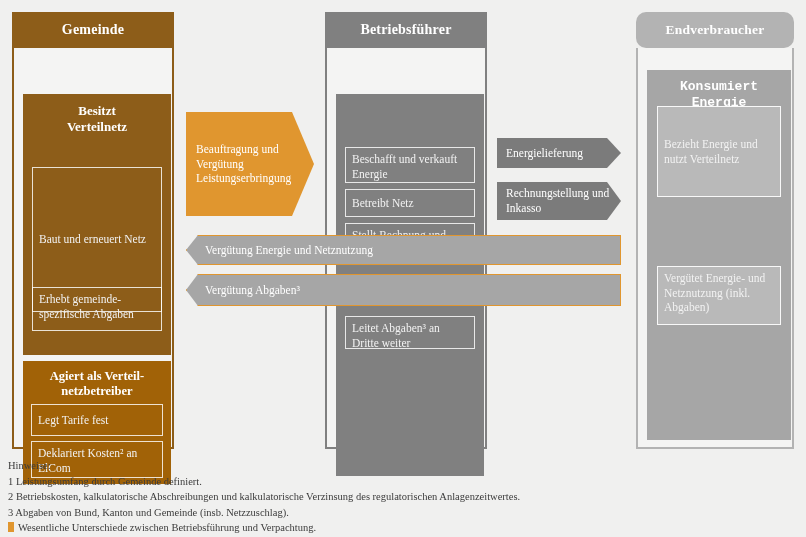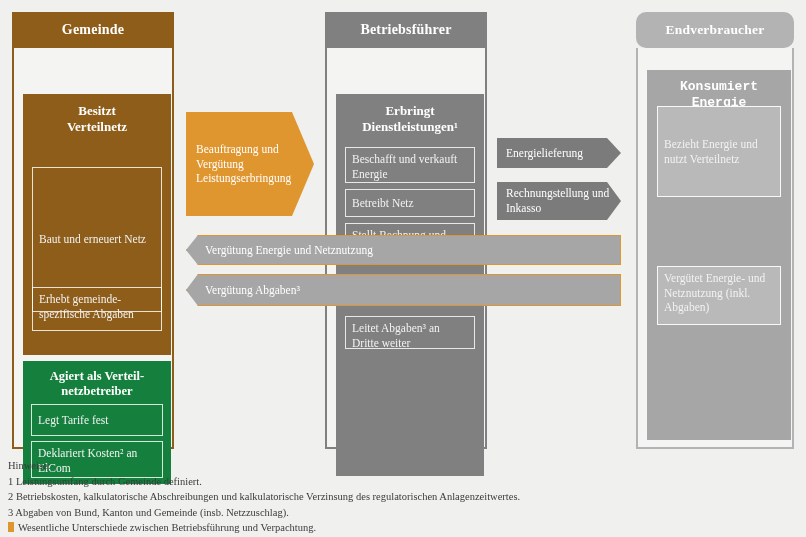--- a/index.html
+++ b/index.html
@@ -78,21 +78,21 @@
   }
   #besitzt-title { font-size: 13px; padding-top: 9px; }
   #baut-item {
     left: 9px; top: 41px; width: 130px; height: 145px; margin-top: 32px;
   }
   #erhebt-item {
     left: 9px; top: 193px; width: 130px; height: 44px;
   }
   #agiert-panel {
     left: 9px; top: 313px; width: 148px; height: 123px;
-    background: #15803d;
+    background: #a16207;
   }
   #agiert-title { font-size: 12.5px; padding-top: 8px; }
   #legt-item {
     left: 8px; top: 43px; width: 132px; height: 32px;
   }
   #deklariert-item {
     left: 8px; top: 80px; width: 132px; height: 37px;
   }
 
   
@@ -231,24 +231,20 @@
       </div>
 
     </div>
   </div>
 
   <div class="col" id="betrieb">
     <div class="col-header" id="betrieb-header">Betriebsführer</div>
 
     <div class="col-body" id="betrieb-body">
       <div class="panel" id="erbringt-panel">
-        <div class="panel-title" id="erbringt-title">
-          <div>Erbringt</div>
-          <div>Dienstleistungen¹</div>
-        </div>
         <div class="item" id="beschafft-item">Beschafft und verkauft Energie</div>
         <div class="item vcenter" id="betreibt-item">Betreibt Netz</div>
         <div class="item" id="stellt-item">Stellt Rechnung und betreibt Inkasso</div>
         <div class="item" id="leitet-item">Leitet Abgaben³ an Dritte weiter</div>
       </div>
     </div>
   </div>
 
   <div class="col" id="endver">
     <div class="col-header" id="endver-header">Endverbraucher</div>

